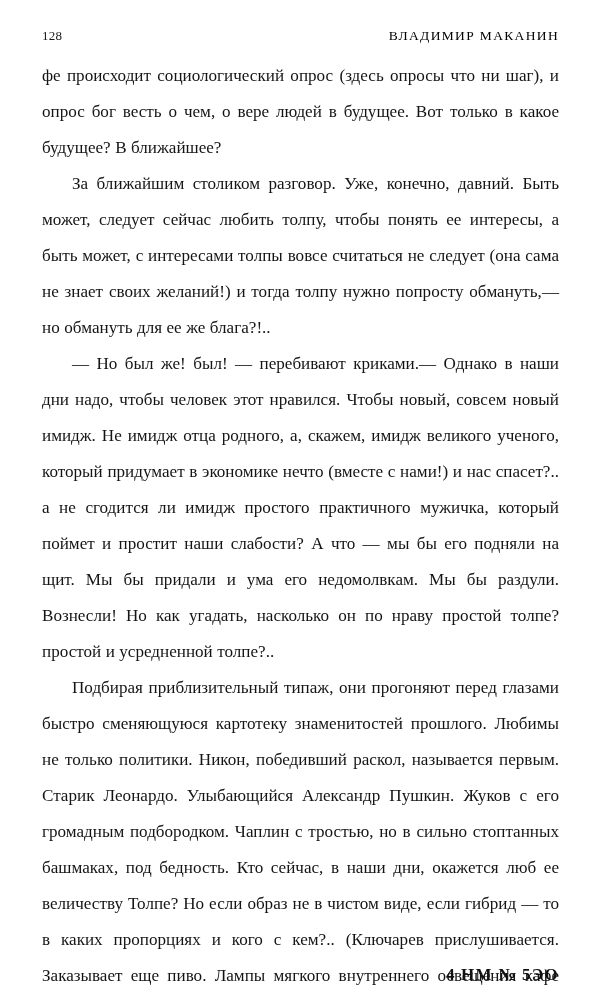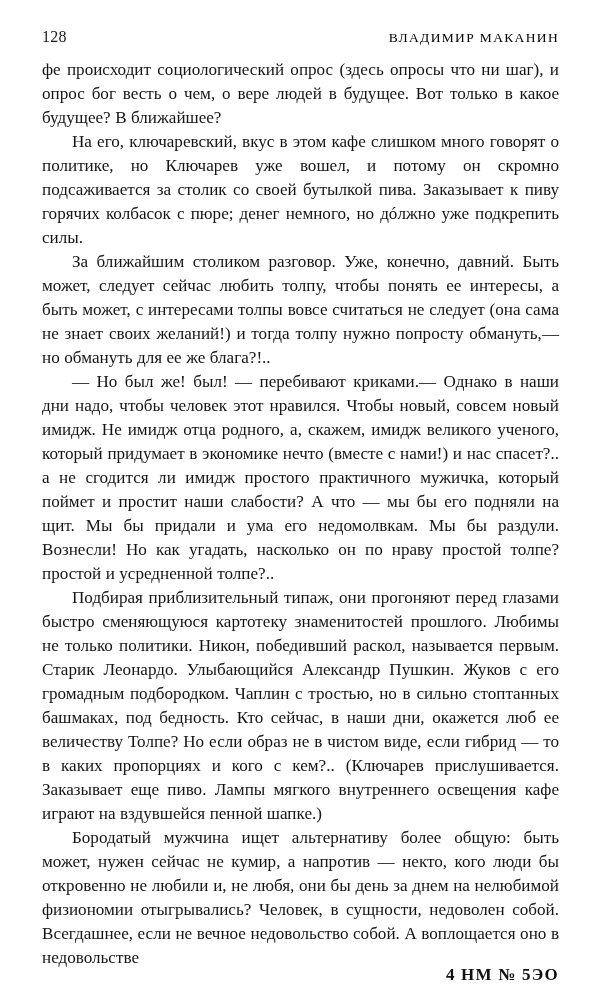--- a/index.html
+++ b/index.html
@@ -29,21 +29,21 @@
     position: absolute;
     left: 42px;
     top: 28px;
     width: 517px;
     height: 20px;
     display: flex;
     align-items: baseline;
     justify-content: space-between;
   }
   .folio {
-    font-size: 16px;
+    font-size: 13px;
     letter-spacing: 0.2px;
     color: #1a1a1a;
   }
   .head-author {
     font-size: 13.5px;
     letter-spacing: 1.35px;
     color: #000000;
     white-space: nowrap;
   }
 
@@ -51,21 +51,21 @@
   .textblock {
     position: absolute;
     left: 42px;
     top: 58px;
     width: 517px;
   }
 
   .para {
     margin: 0;
     font-size: 17.1px;
-    line-height: 24px;
+    line-height: 36px;
     text-align: justify;
     text-justify: inter-word;
     text-indent: 30px;
     hyphens: manual;
     word-spacing: 0.2px;
   }
   
   .para.runover {
     text-indent: 0;
   }
@@ -87,21 +87,20 @@
 
 <div class="page">
 
   <div class="running-head">
     <span class="folio">128</span>
     <span class="head-author">ВЛАДИМИР МАКАНИН</span>
   </div>
 
   <div class="textblock">
     <p class="para runover">фе происходит социологический опрос (здесь опросы что ни шаг), и опрос бог весть о чем, о вере людей в будущее. Вот только в какое будущее? В ближайшее?</p>
-    <p class="para">На его, ключаревский, вкус в этом кафе слишком много говорят о политике, но Ключарев уже вошел, и потому он скромно подсаживается за столик со своей бутылкой пива. Заказывает к пиву горячих колбасок с пюре; денег немного, но дóлжно уже подкрепить силы.</p>
     <p class="para">За ближайшим столиком разговор. Уже, конечно, давний. Быть может, следует сейчас любить толпу, чтобы понять ее интересы, а быть может, с интересами толпы вовсе считаться не следует (она сама не знает своих желаний!) и тогда толпу нужно попросту обмануть,— но обмануть для ее же блага?!..</p>
     <p class="para">— Но был же! был! — перебивают криками.— Однако в наши дни надо, чтобы человек этот нравился. Чтобы новый, совсем новый имидж. Не имидж отца родного, а, скажем, имидж великого ученого, который придумает в экономике нечто (вместе с нами!) и нас спасет?.. а не сгодится ли имидж простого практичного мужичка, который поймет и простит наши слабости? А что — мы бы его подняли на щит. Мы бы придали и ума его недомолвкам. Мы бы раздули. Вознесли! Но как угадать, насколько он по нраву простой толпе? простой и усредненной толпе?..</p>
     <p class="para">Подбирая приблизительный типаж, они прогоняют перед глазами быстро сменяющуюся картотеку знаменитостей прошлого. Любимы не только политики. Никон, победивший раскол, называется первым. Старик Леонардо. Улыбающийся Александр Пушкин. Жуков с его громадным подбородком. Чаплин с тростью, но в сильно стоптанных башмаках, под бедность. Кто сейчас, в наши дни, окажется люб ее величеству Толпе? Но если образ не в чистом виде, если гибрид — то в каких пропорциях и кого с кем?.. (Ключарев прислушивается. Заказывает еще пиво. Лампы мягкого внутреннего освещения кафе играют на вздувшейся пенной шапке.)</p>
     <p class="para"><span>Бородатый мужчина ищет альтернативу более общую: быть может, нужен сейчас не кумир, а напротив — некто, кого люди бы откровенно не любили и, не любя, они бы день за днем на нелюбимой физиономии отыгрывались? Человек, в сущности, недоволен собой. Всегдашнее, если не вечное недовольство собой. А воплощается оно в недовольстве </span></p>
 
   </div>
 
   <div class="signature">4 НМ № 5ЭО</div>
 
 </div>

